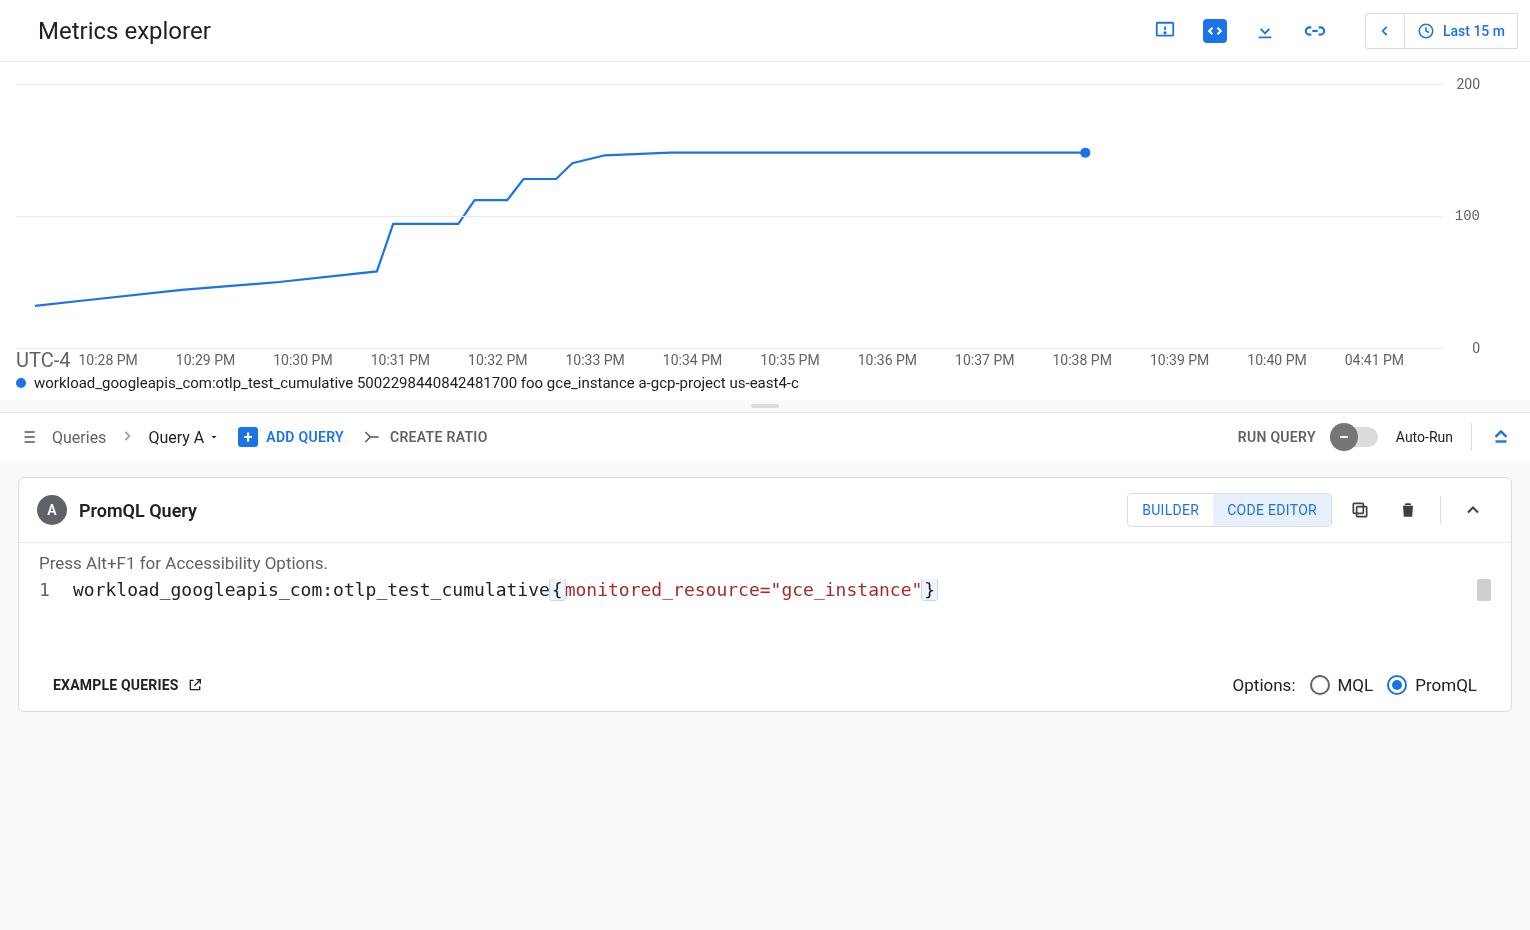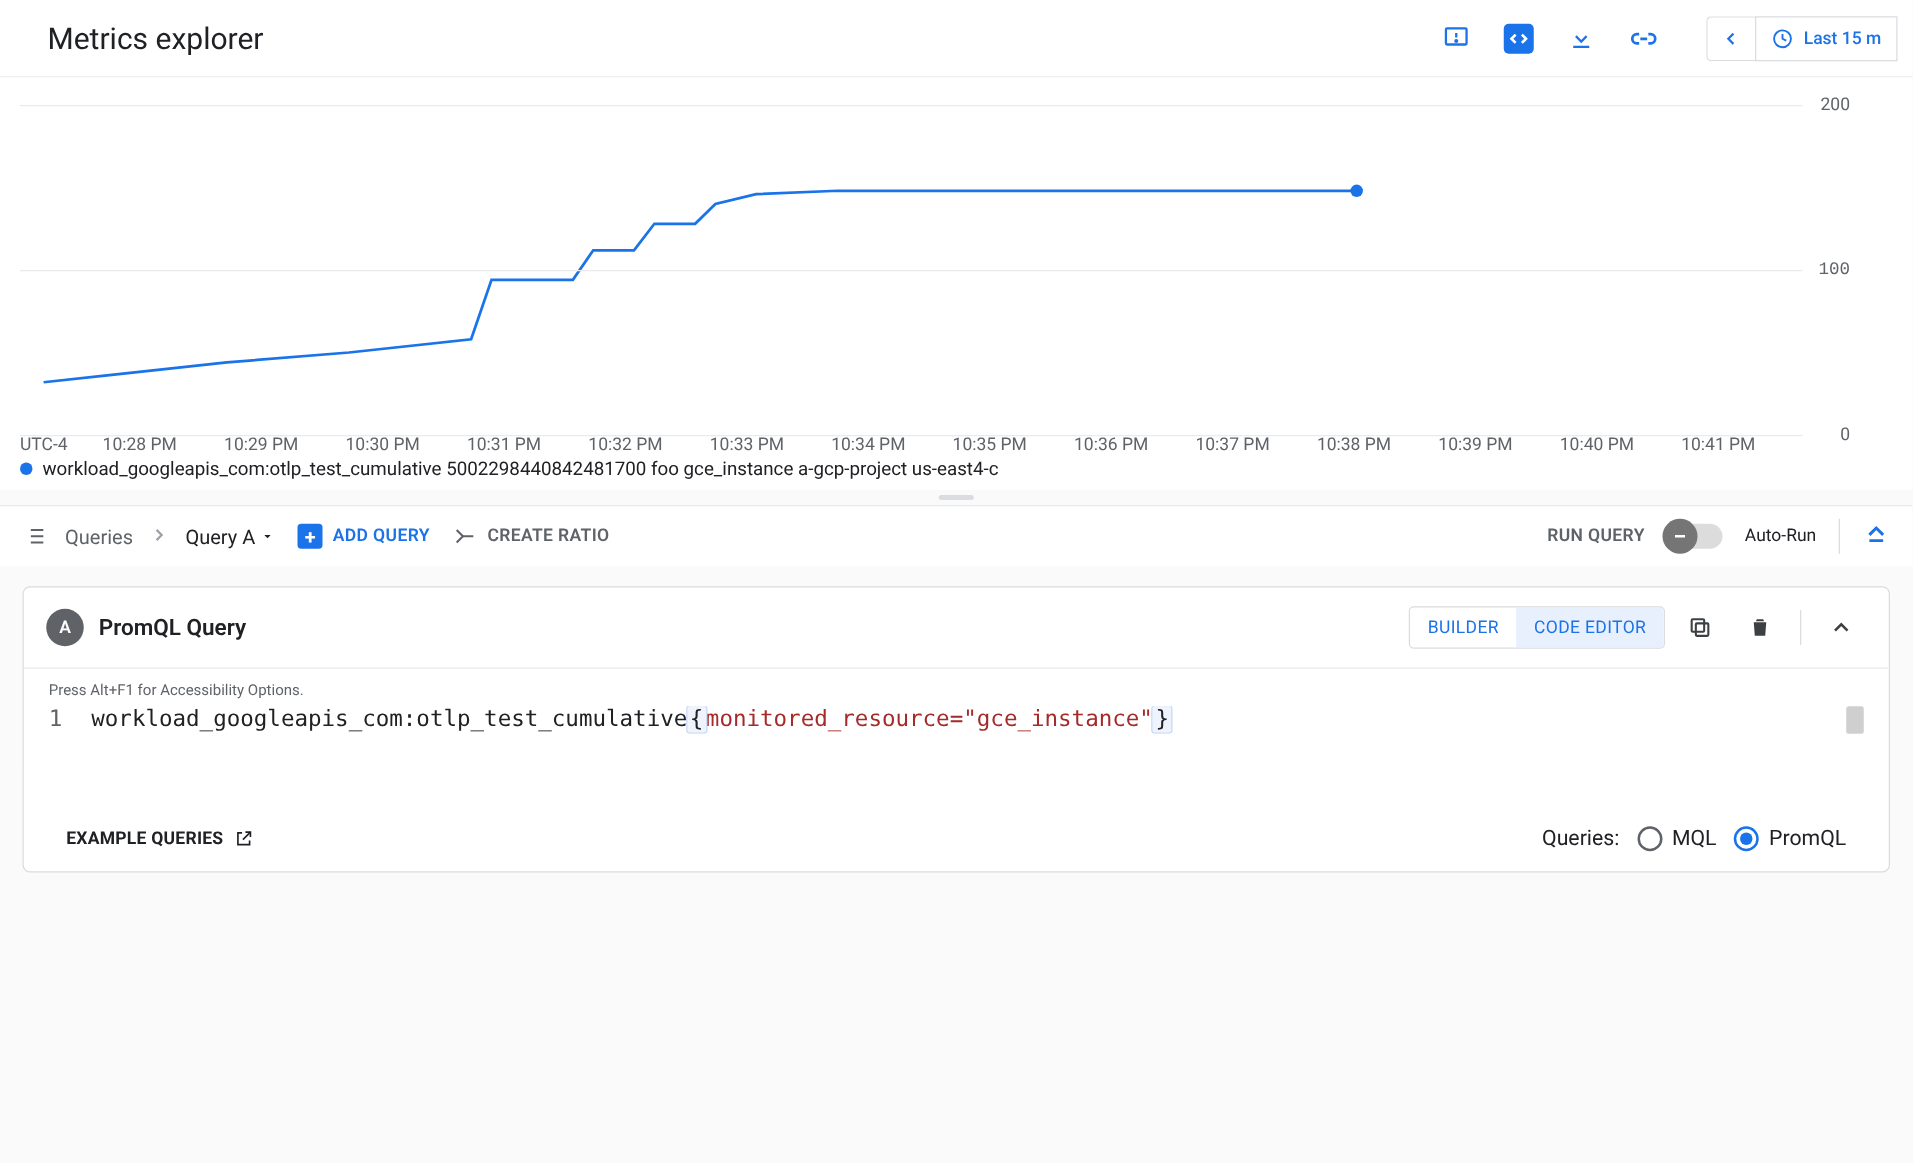--- a/index.html
+++ b/index.html
@@ -32,21 +32,21 @@
   
   .chart-wrap{background:#fff;padding:16px 16px 8px 16px;position:relative}
   .view-tabs{display:inline-flex;border:1px solid var(--border);border-radius:6px;overflow:hidden}
   .view-tab{padding:8px 14px;color:var(--primary);font-weight:500;cursor:pointer;font-size:15px}
   .view-tab.active{background:var(--primary-light)}
   .chart-canvas{position:relative;height:264px;margin-top:6px}
   .grid-line{position:absolute;left:0;right:72px;border-top:1px solid var(--border-light)}
   .y-tick{position:absolute;right:34px;font-size:14px;color:var(--muted);transform:translateY(-50%)}
   .x-axis{display:flex;align-items:center;gap:0;padding-right:72px}
   .x-label{flex:1;font-size:14px;color:var(--muted);text-align:left;white-space:nowrap}
-  .tz{font-size:14px;color:var(--muted);margin-right:28px}
+  .tz{font-size:20px;color:var(--muted);margin-right:8px}
   svg.line{position:absolute;left:0;top:0;overflow:visible}
   .legend{display:flex;align-items:center;gap:8px;font-size:15px;color:var(--text);margin-top:2px}
   .legend-dot{width:10px;height:10px;border-radius:50%;background:var(--primary)}
   
   .splitter{display:flex;justify-content:center;padding:4px 0}
   .handle{width:28px;height:4px;background:#dadce0;border-radius:2px}
   
   .query-bar{display:flex;align-items:center;gap:18px;background:#fff;border-top:1px solid var(--border-light);
     padding:10px 18px}
   .qb-left{display:flex;align-items:center;gap:14px;color:var(--muted);font-size:16px}
@@ -68,21 +68,21 @@
   .panel-head{display:flex;align-items:center;gap:12px;padding:12px 18px;border-bottom:1px solid var(--border-light)}
   .avatar{width:30px;height:30px;border-radius:50%;background:#5f6368;color:#fff;font-weight:600;
     display:flex;align-items:center;justify-content:center}
   .panel-title{font-size:18px;font-weight:600}
   .panel-right{margin-left:auto;display:flex;align-items:center;gap:8px}
   .seg{display:flex;border:1px solid var(--border);border-radius:4px;overflow:hidden}
   .seg-btn{padding:8px 14px;color:var(--primary);font-weight:400;cursor:pointer;letter-spacing:.3px}
   .seg-btn.active{background:var(--primary-light)}
   .icon-btn{width:40px;height:40px;display:flex;align-items:center;justify-content:center;cursor:pointer;color:#3c4043}
   .p-divider{width:1px;height:28px;background:var(--border);margin:0 4px}
-  .hint{padding:10px 20px 0;color:var(--muted);font-size:12px}
+  .hint{padding:10px 20px 0;color:var(--muted);font-size:17px}
   .editor{display:flex;padding:6px 20px 60px;font-family:ui-monospace,Menlo,Consolas,monospace;font-size:18px}
   .gutter{width:34px;color:var(--muted);text-align:left;user-select:none}
   .code{white-space:pre;flex:1;overflow:auto}
   .tok-id{color:var(--text)}
   .tok-brace{color:var(--text);background:#eef3fd;outline:1px solid #c5d6f5;border-radius:2px;padding:0 2px}
   .tok-key{color:var(--code-red)}
   .tok-op{color:var(--code-red)}
   .tok-str{color:var(--code-red)}
   .minimap{width:14px;background:#cfcfcf;height:22px;align-self:flex-start;border-radius:2px}
   .panel-foot{display:flex;align-items:center;gap:16px;padding:14px 34px 16px;border-top:0}
@@ -167,21 +167,21 @@
       <span class="x-label">10:31 PM</span>
       <span class="x-label">10:32 PM</span>
       <span class="x-label">10:33 PM</span>
       <span class="x-label">10:34 PM</span>
       <span class="x-label">10:35 PM</span>
       <span class="x-label">10:36 PM</span>
       <span class="x-label">10:37 PM</span>
       <span class="x-label">10:38 PM</span>
       <span class="x-label">10:39 PM</span>
       <span class="x-label">10:40 PM</span>
-      <span class="x-label">10:41 PM</span>
+      <span class="x-label">04:41 PM</span>
     </div>
 
   <div class="legend">
     <span class="legend-dot"></span>
     <span>workload_googleapis_com:otlp_test_cumulative 5002298440842481700 foo gce_instance a-gcp-project us-east4-c</span>
   </div>
 </div>
 
 <div class="splitter">
     <div class="handle"></div>
@@ -282,21 +282,21 @@
   <div class="panel-foot">
     <div class="example">
       <span>EXAMPLE QUERIES</span>
       <svg width="16" height="16" viewBox="0 0 24 24" fill="none" stroke="currentColor" stroke-width="2">
           <path d="M14 4h6v6"></path>
           <path d="M20 4l-9 9"></path>
           <path d="M19 14v5H5V5h5"></path>
         </svg>
     </div>
     <div class="lang">
-      <span>Queries:</span>
+      <span>Options:</span>
       <label class="radio">
         <span class="outer"></span>
         <span>MQL</span>
       </label>
       <label class="radio sel">
         <span class="outer">
             <span class="inner"></span>
           </span>
         <span>PromQL</span>
       </label>

